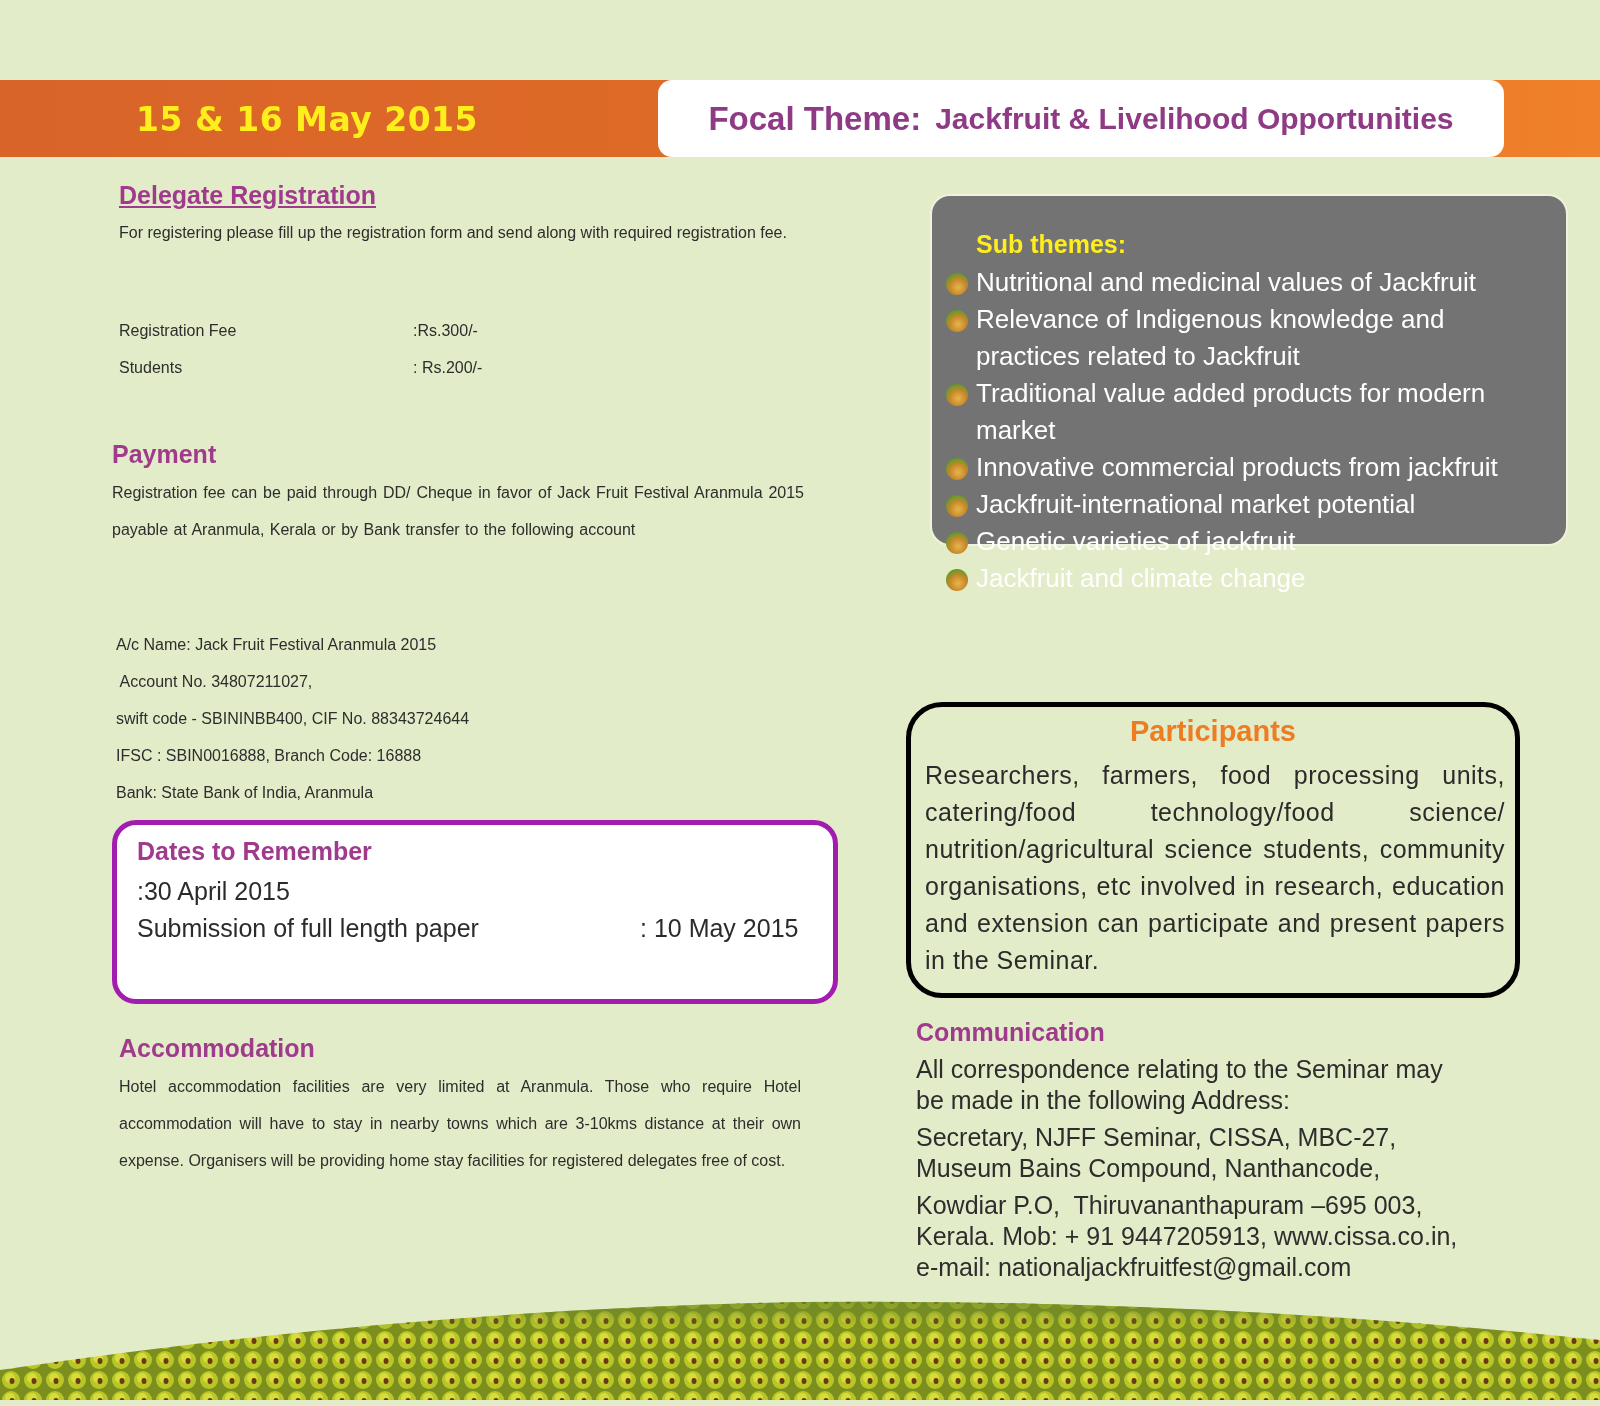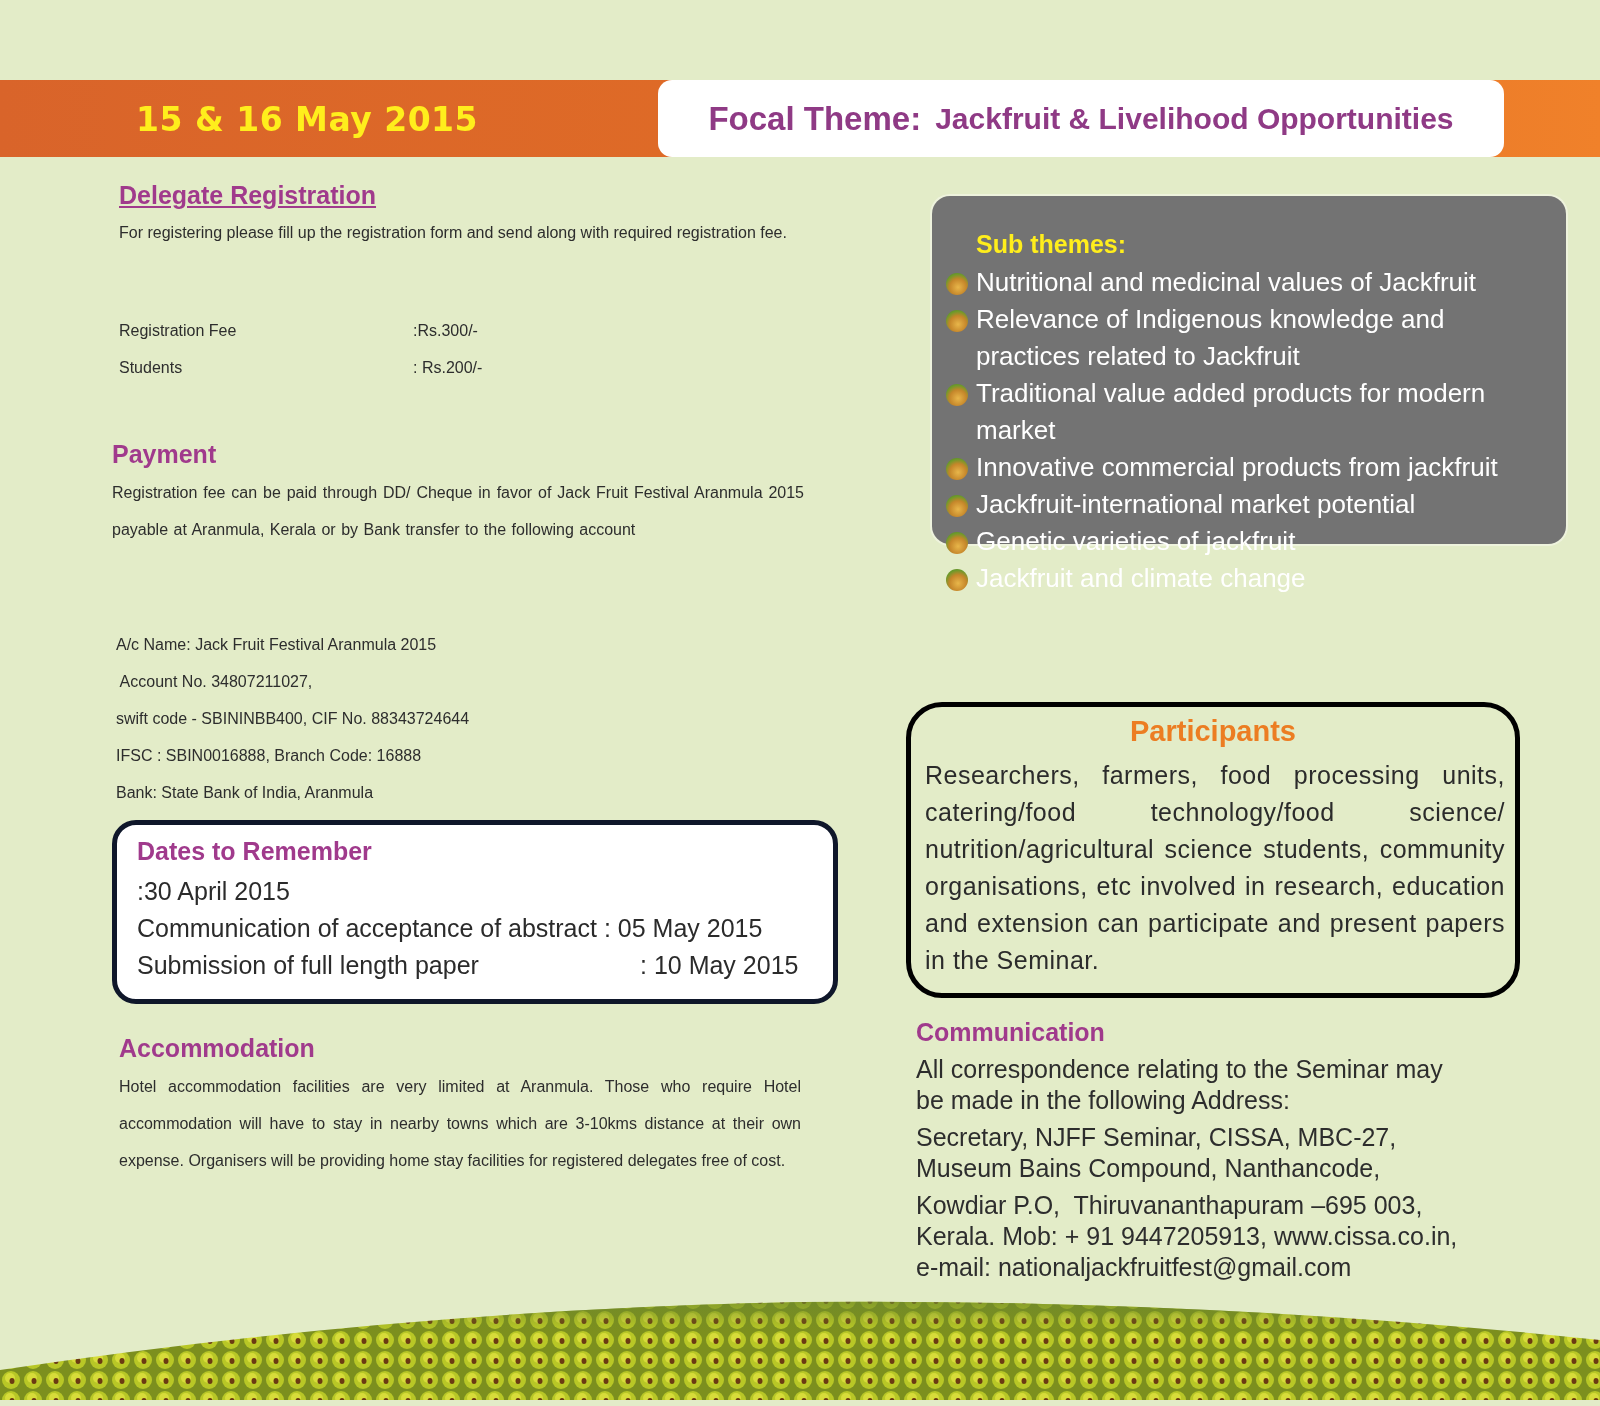--- a/index.html
+++ b/index.html
@@ -34,21 +34,21 @@
   }
   .p {
     position: absolute; font-size: 16px; line-height: 37px; color: #2d2d2d;
   }
   .justify { text-align: justify; text-align-last: left; }
   .kv-row { display: flex; }
   .kv-key { width: 294px; }
 
   .dates-box {
     position: absolute; left: 112px; top: 820px; width: 726px; height: 184px;
-    border: 5px solid #0f172a; border-radius: 24px; background: #ffffff;
+    border: 5px solid #a21caf; border-radius: 24px; background: #ffffff;
   }
   .dates-title {
     position: absolute; left: 20px; top: 12px; font-weight: bold;
     font-size: 25px; color: #a03a8c;
   }
   .dates-list { position: absolute; left: 20px; top: 48px; font-size: 25px; line-height: 37px; }
   .date-row { display: flex; white-space: nowrap; }
   .date-label { }
   .date-val { }
 
@@ -127,24 +127,20 @@
   <div>swift code - SBININBB400, CIF No. 88343724644</div>
   <div>IFSC : SBIN0016888, Branch Code: 16888</div>
   <div>Bank: State Bank of India, Aranmula</div>
 </div>
 
 <div class="dates-box">
   <div class="dates-title">Dates to Remember</div>
   <div class="dates-list">
     <div class="date-row">
       <span class="date-val">:30 April 2015</span>
-    </div>
-    <div class="date-row">
-      <span class="date-label" style="white-space:pre;">Communication of acceptance of abstract </span>
-      <span class="date-val">: 05 May 2015</span>
     </div>
     <div class="date-row">
       <span class="date-label" style="width:503px; display:inline-block;">Submission of full length paper</span>
       <span class="date-val">: 10 May 2015</span>
     </div>
   </div>
 </div>
 
 <div class="h-section" style="left:119px; top:1034px;">Accommodation</div>
 <div class="p justify" style="left:119px; top:1068px; width:682px;">Hotel accommodation facilities are very limited at Aranmula. Those who require Hotel accommodation will have to stay in nearby towns which are 3-10kms distance at their own expense. Organisers will be providing home stay facilities for registered delegates free of  cost.</div>

